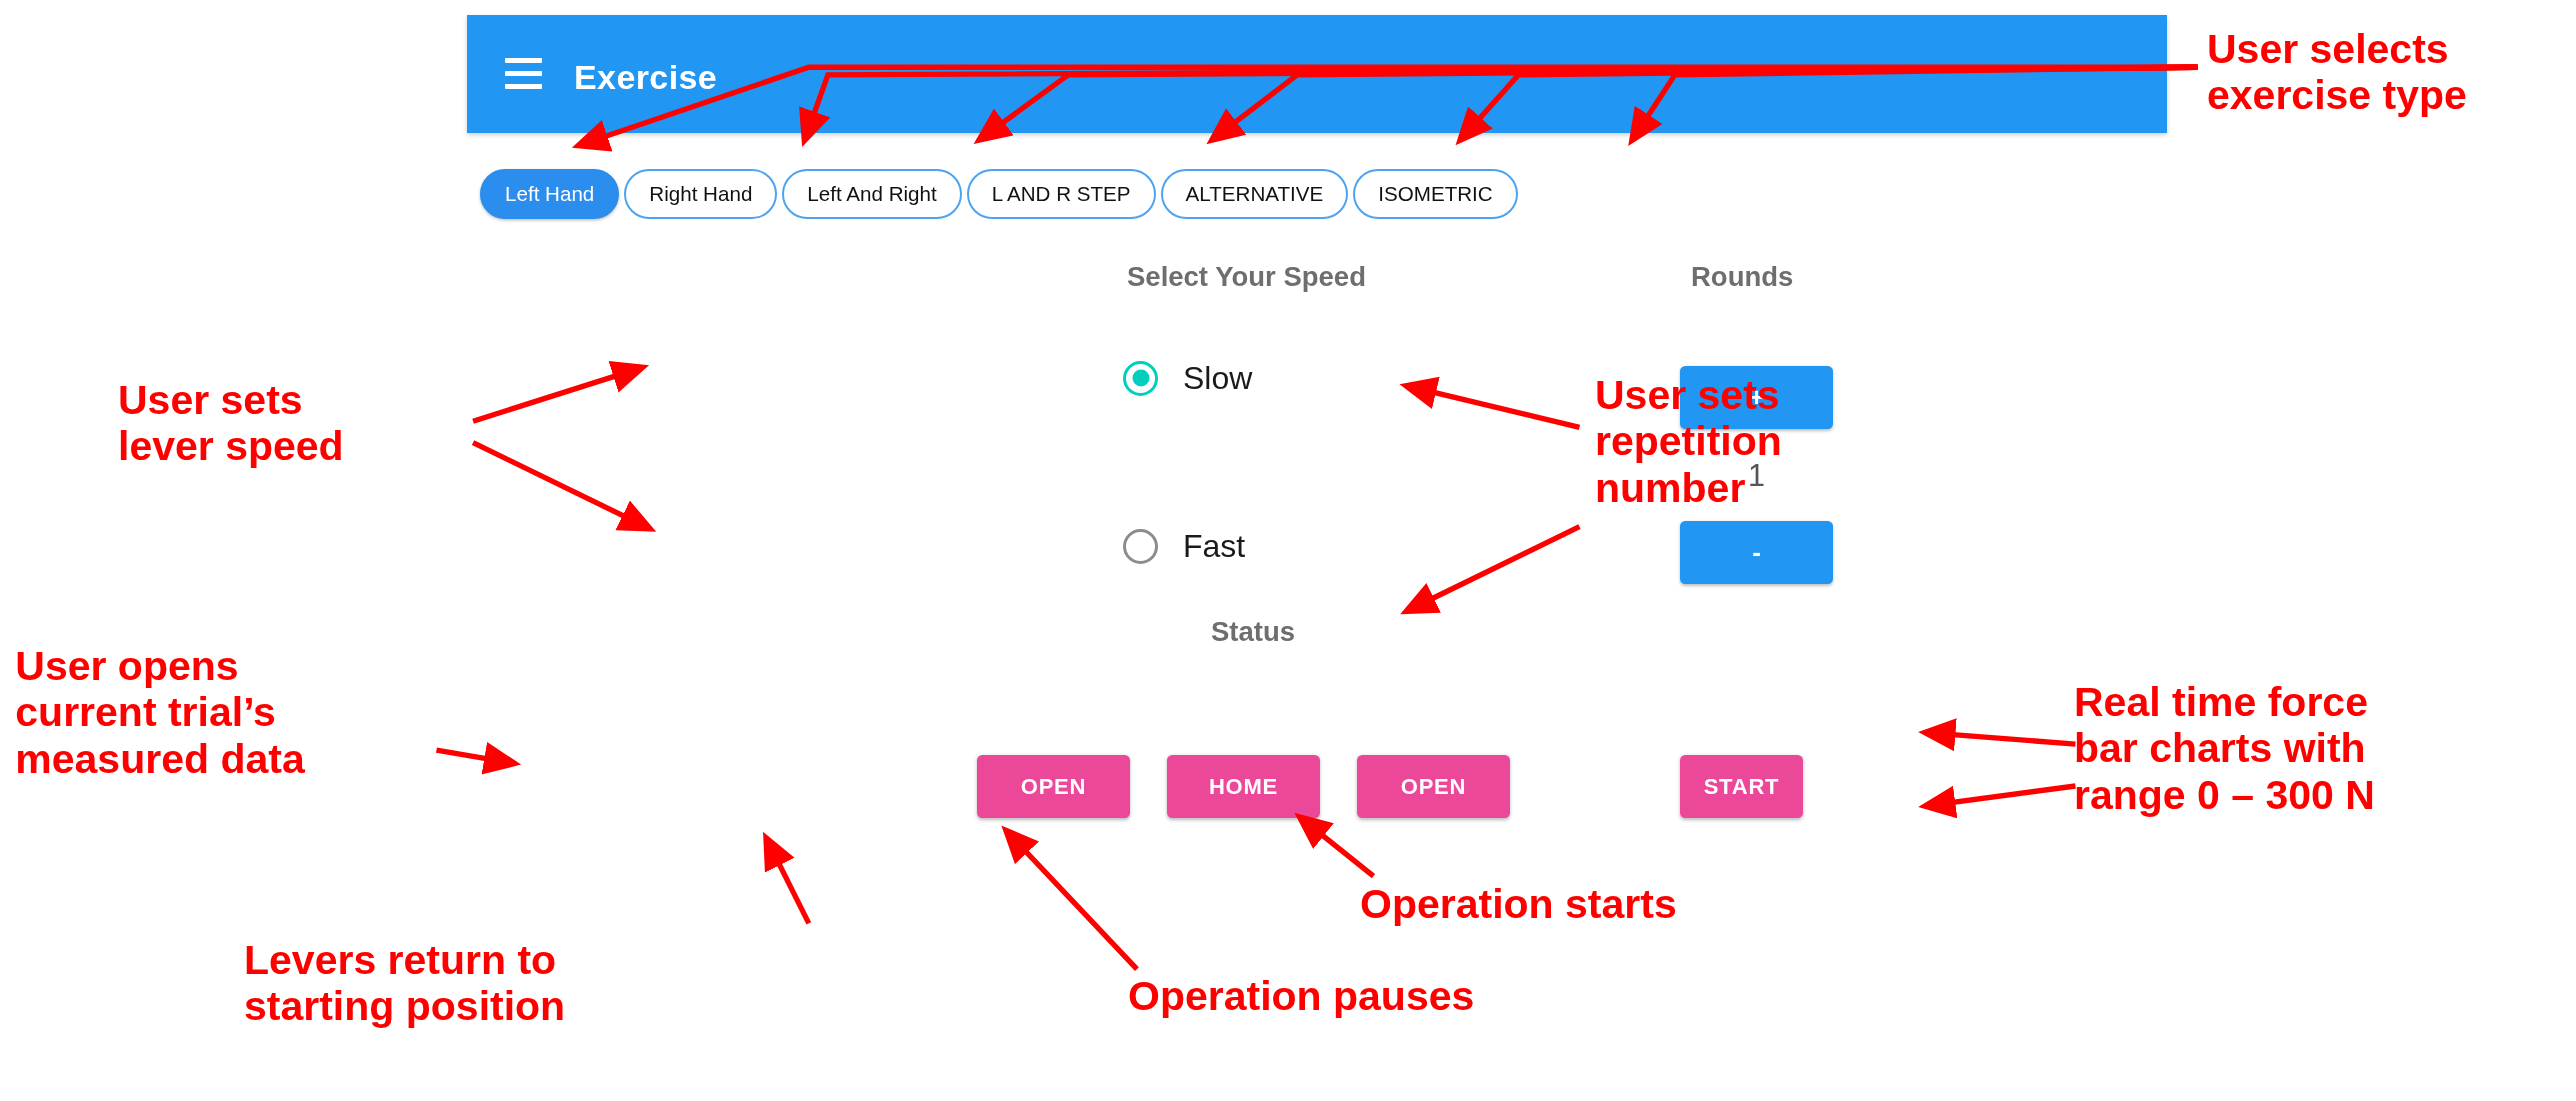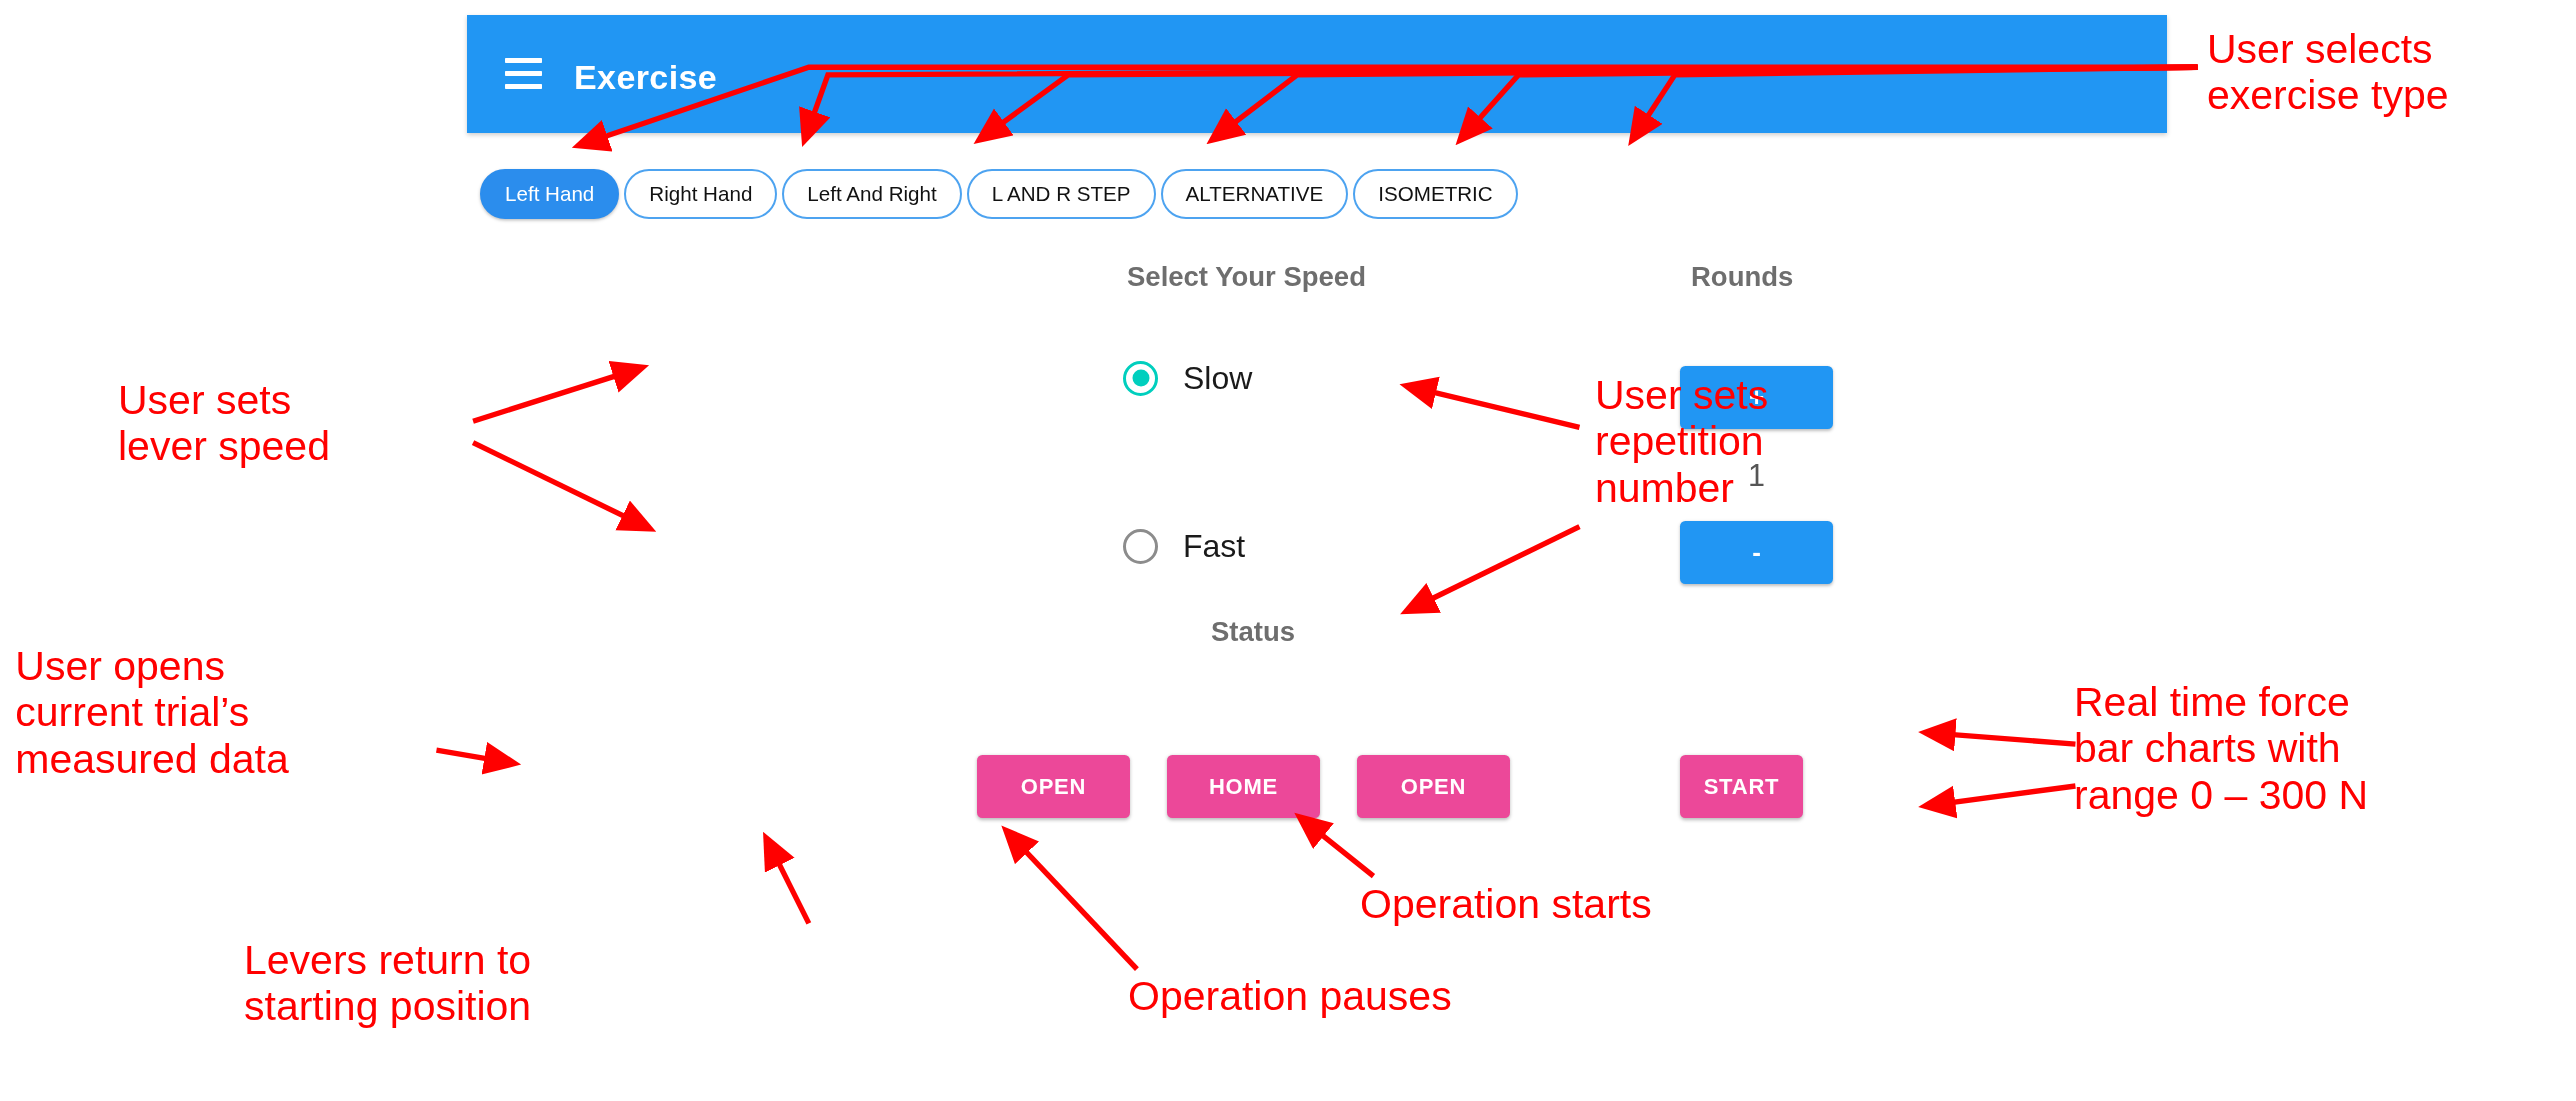--- a/index.html
+++ b/index.html
@@ -200,21 +200,21 @@
 
   
   #annotations{
     position:absolute; left:0; top:0;
     width:2576px; height:1102px;
     pointer-events:none;
   }
   .anno{
     position:absolute;
     color:#ff0000;
-    font-weight:normal;
+    font-weight:bold;
     font-size:41px;
     line-height:1.13;
     white-space:pre;
   }
   #anno-exercise-type  { left:2207px; top:26px;  }
   #anno-lever-speed    { left:118px;  top:377px; }
   #anno-repetition     { left:1595px; top:372px; }
   #anno-open-data      { left:15.3px;   top:643px; }
   #anno-force-bars     { left:2074px; top:679px; }
   #anno-start          { left:1360px; top:881px;}

